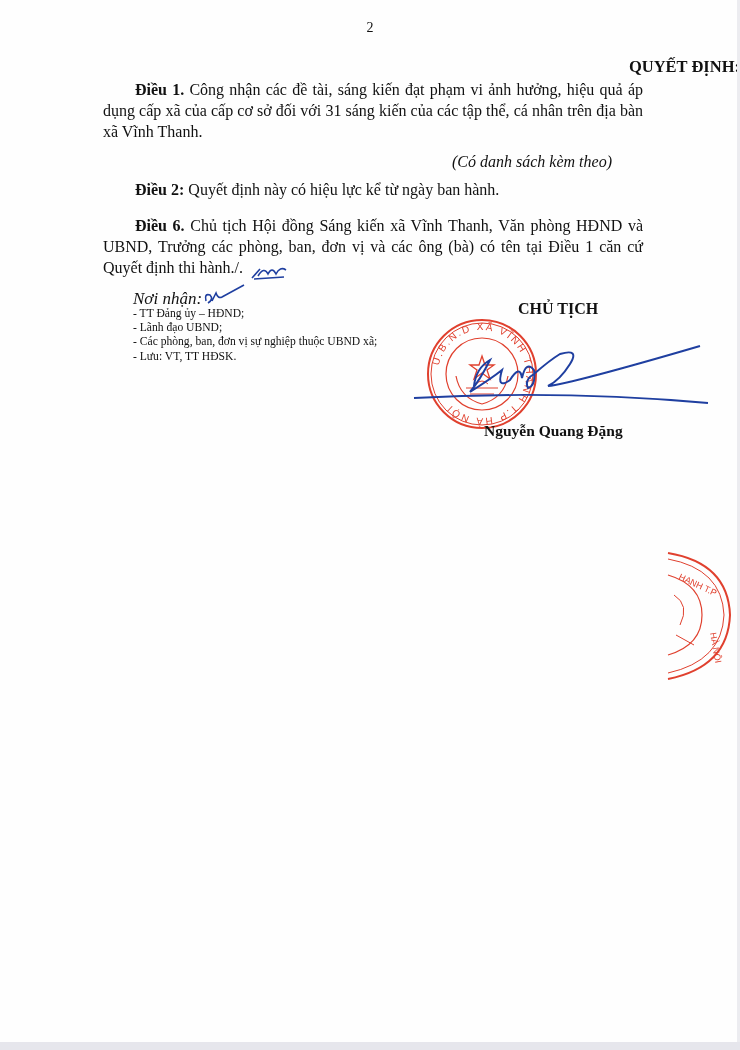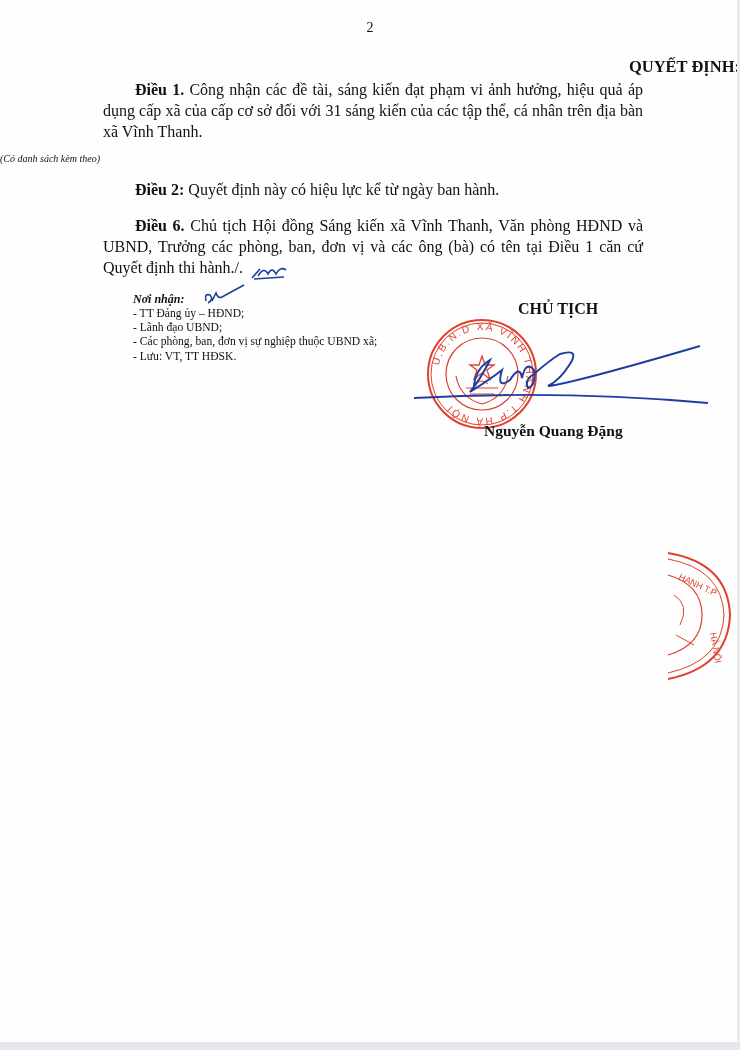--- a/index.html
+++ b/index.html
@@ -10,23 +10,23 @@
       color: #111;
     }
     .page { position: absolute; left: 0; top: 0; width: 740px; height: 1042px; background: #fefefe; }
     .bottom-strip { position: absolute; left: 0; top: 1042px; width: 740px; height: 8px; background: #e6e6ec; }
     .right-edge { position: absolute; right: 0; top: 0; width: 3px; height: 1042px; background: #ececf0; }
     .page-number { position: absolute; top: 20px; left: 0; width: 740px; text-align: center; font-size: 14px; }
     .title { position: absolute; top: 57px; left: 0; width: 740px; text-align: right; font-size: 16.5px; font-weight: bold; }
     .para { position: absolute; left: 103px; width: 540px; font-size: 16px; line-height: 21px; text-align: justify; }
     .para b { font-weight: bold; }
     .indent { display: inline-block; width: 32px; }
-    .note { position: absolute; top: 153px; left: 0; width: 740px; text-align: left; font-size: 10px; font-style: italic; }
+    .note { position: absolute; top: 153px; left: 0; width: 612px; text-align: right; font-size: 16px; font-style: italic; }
     .recipients { position: absolute; left: 133px; top: 291px; width: 270px; font-size: 11.6px; line-height: 14.2px; }
-    .recipients .head { font-weight: bold; font-style: italic; font-size: 12px; line-height: 16px; }
+    .recipients .head { font-weight: normal; font-style: italic; font-size: 17px; line-height: 16px; }
     .chu-tich { position: absolute; top: 300px; left: 518px; font-weight: bold; font-size: 16px; }
     .signer { position: absolute; top: 422px; left: 484px; font-weight: bold; font-size: 15.5px; }
     svg { position: absolute; overflow: visible; }
   </style>
 </head>
 <body>
 
 <div class="page">
   <div class="page-number">2</div>
   <div class="title">QUYẾT ĐỊNH:</div>

